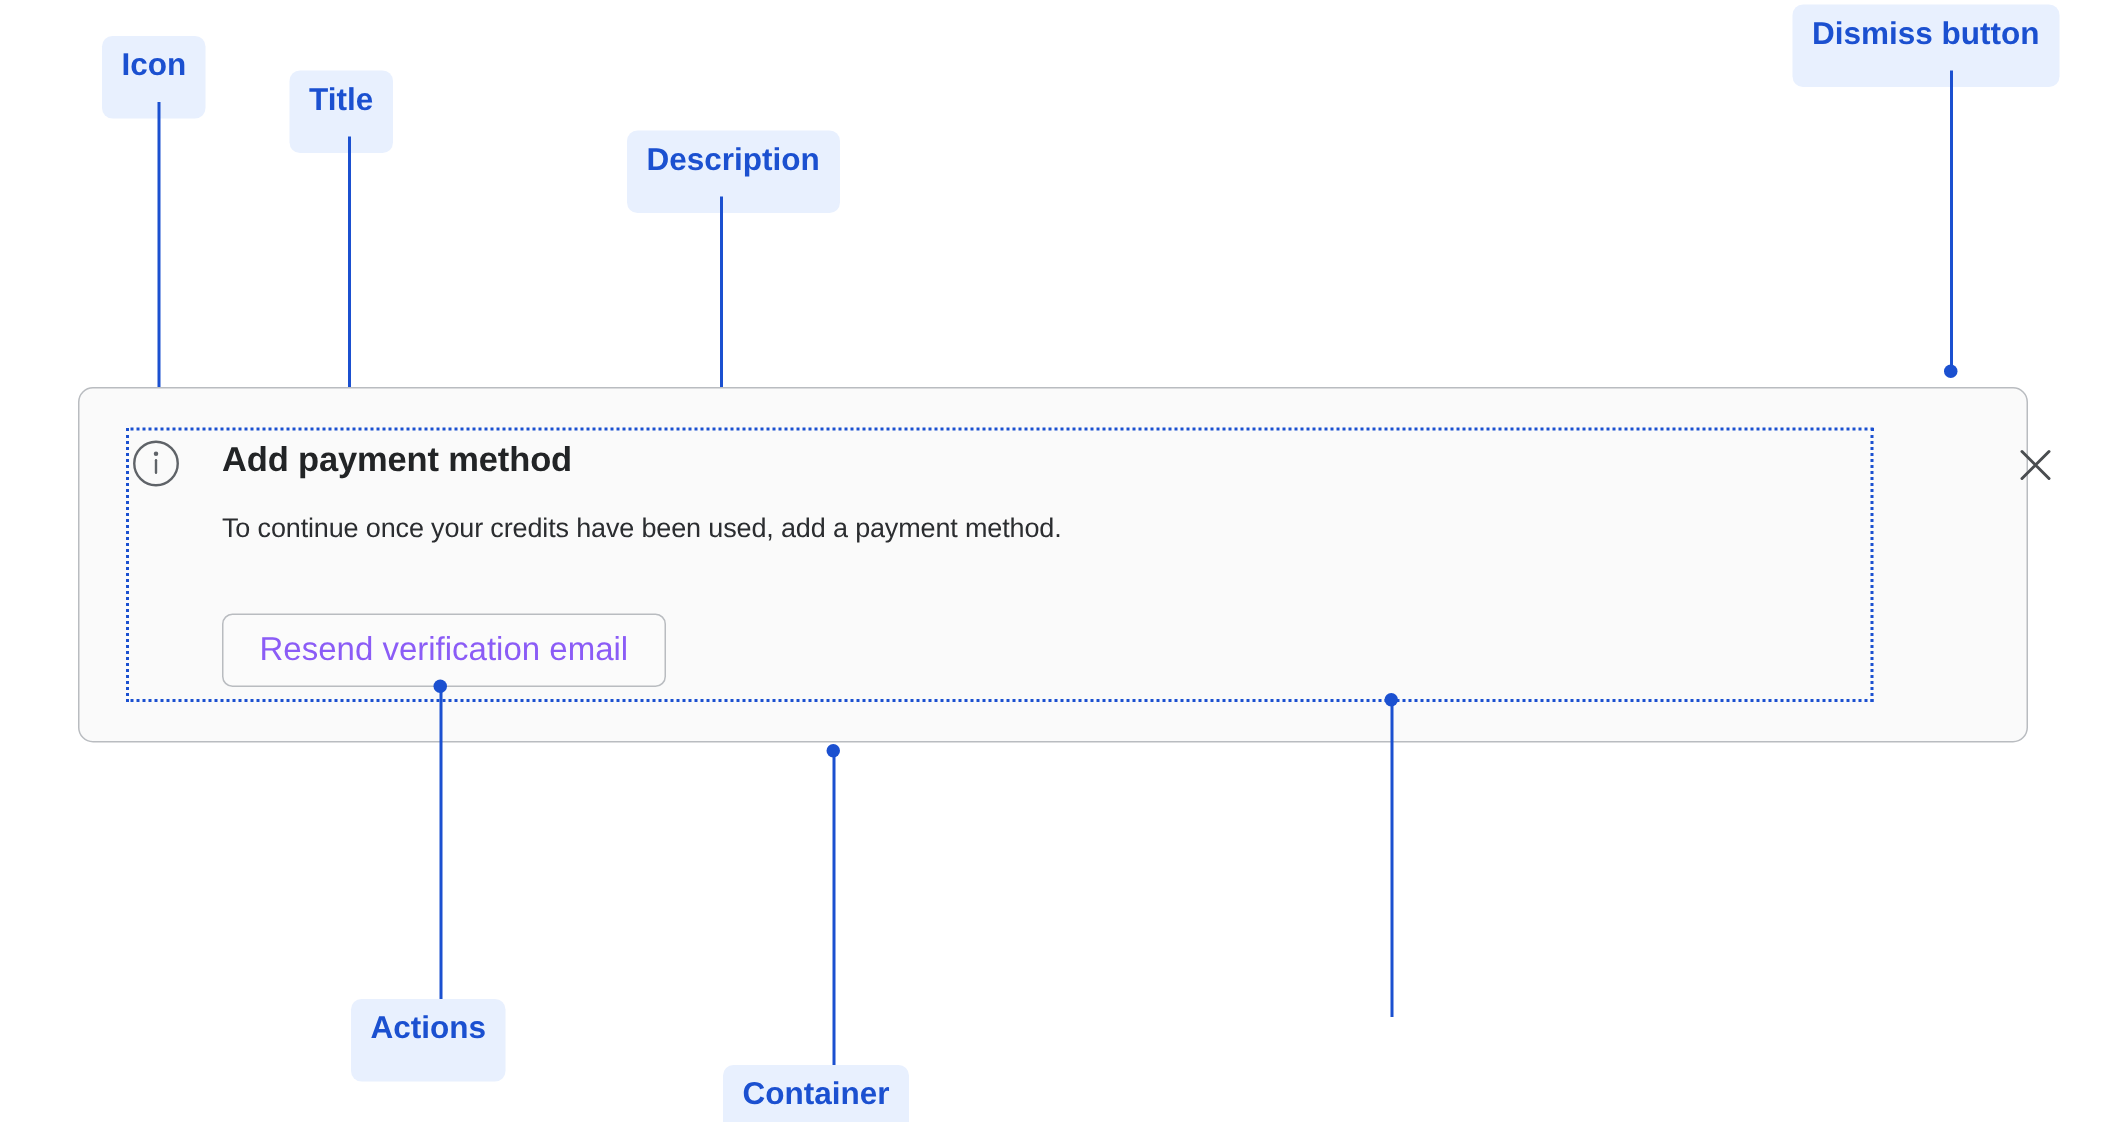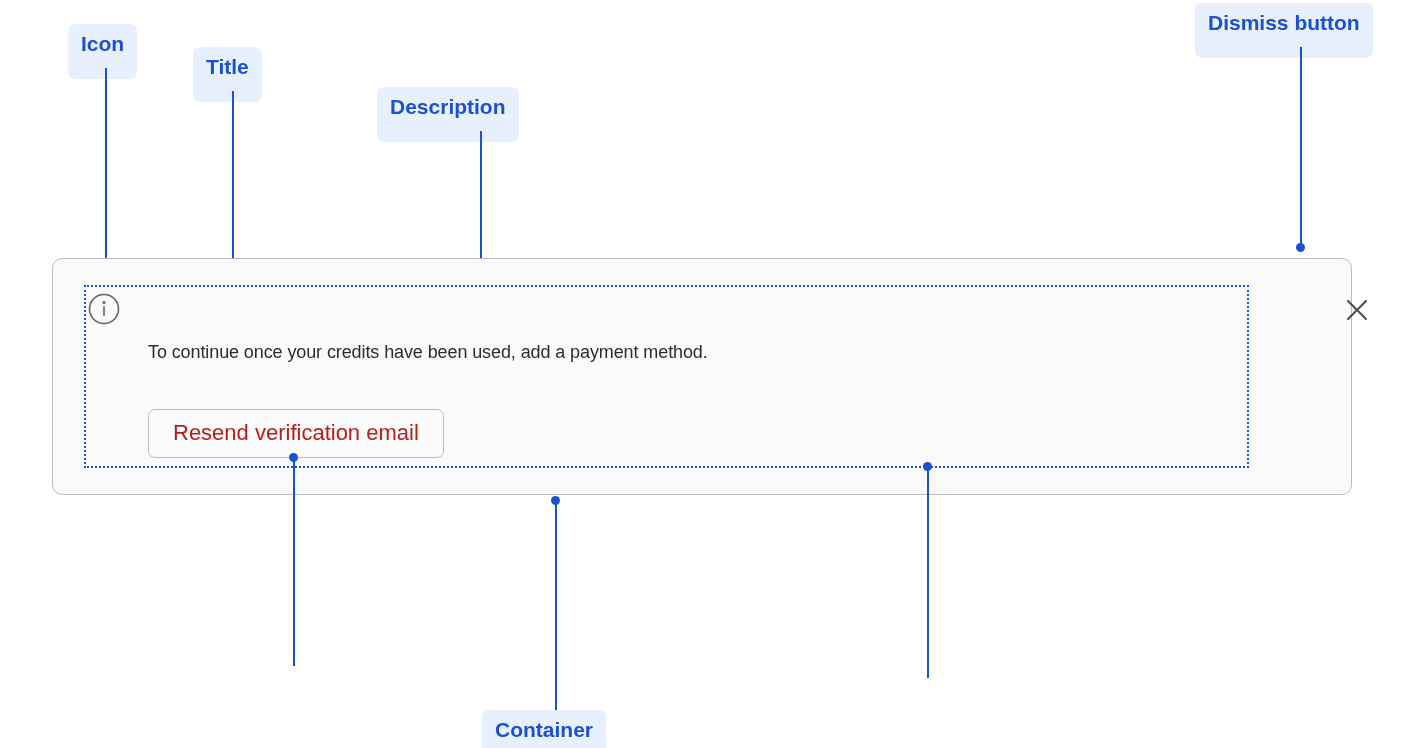--- a/index.html
+++ b/index.html
@@ -91,21 +91,21 @@
     letter-spacing: -0.1px;
   }
   .actions {
     position: absolute;
     left: 148px;
     top: 409px;
   }
   .btn {
     font-family: "Liberation Sans", sans-serif;
     font-size: 22px;
-    color: #b91c1c;
+    color: #8b5cf6;
     background: #fbfbfb;
     border: 1px solid #b9bcc0;
     border-radius: 7px;
     padding: 12px 24px 13px 24px;
     line-height: 1;
     cursor: pointer;
   }
   .dismiss {
     position: absolute;
     right: 32px;
@@ -128,57 +128,59 @@
 <div id="stage">
 
   <div class="anno-label" style="left:68px; top:24px;">Icon</div>
   <div class="leader" style="left:105px; top:68px; height:200px;"></div>
   <div class="dot" style="left:101px; top:265px;"></div>
 
   <div class="anno-label" style="left:193px; top:47px;">Title</div>
   <div class="leader" style="left:232px; top:91px; height:194px;"></div>
   <div class="dot" style="left:228px; top:277px;"></div>
 
-  <div class="anno-label" style="left:377px; top:87px;">Description</div>
+  <div class="anno-label" style="left:418px; top:87px;">Description</div>
   <div class="leader" style="left:480px; top:131px; height:200px;"></div>
   <div class="dot" style="left:476px; top:325px;"></div>
 
   <div class="anno-label" style="left:1195px; top:3px;">Dismiss button</div>
   <div class="leader" style="left:1300px; top:47px; height:202px;"></div>
   <div class="dot" style="left:1296px; top:243px;"></div>
 
   <div class="alert">
   </div>
 
   <div class="content-box"></div>
 
   <div class="alert-icon">
     <svg width="32" height="32" viewBox="0 0 32 32" aria-hidden="true">
       <circle cx="16" cy="16" r="14.5" fill="none" stroke="#5f6368" stroke-width="1.6"></circle>
       <circle cx="16" cy="9.5" r="1.5" fill="#5f6368"></circle>
       <rect x="15.2" y="13" width="1.6" height="10" rx="0.8" fill="#5f6368"></rect>
     </svg>
   </div>
 
+  <div class="alert-title">Add payment method</div>
   <div class="alert-desc">To continue once your credits have been used, add a payment method.</div>
 
   <div class="actions">
     <button class="btn">Resend verification email</button>
   </div>
 
   <button class="dismiss">
     <span>
       <svg width="26" height="26" viewBox="0 0 26 26" aria-hidden="true">
         <path d="M4 4 L22 22 M22 4 L4 22" stroke="#4a4d50" stroke-width="2" fill="none" stroke-linecap="round"></path>
       </svg>
     </span>
   </button>
 
   <div class="dot" style="left:289px; top:453px;"></div>
   <div class="leader" style="left:293px; top:457px; height:209px;"></div>
+  <div class="anno-label" style="left:234px; top:666px;">Actions</div>
 
   <div class="dot" style="left:551px; top:496px;"></div>
   <div class="leader" style="left:555px; top:500px; height:210px;"></div>
   <div class="anno-label" style="left:482px; top:710px;">Container</div>
 
   <div class="dot" style="left:923px; top:462px;"></div>
   <div class="leader" style="left:927px; top:466px; height:212px;"></div>
 
 </div>
 

